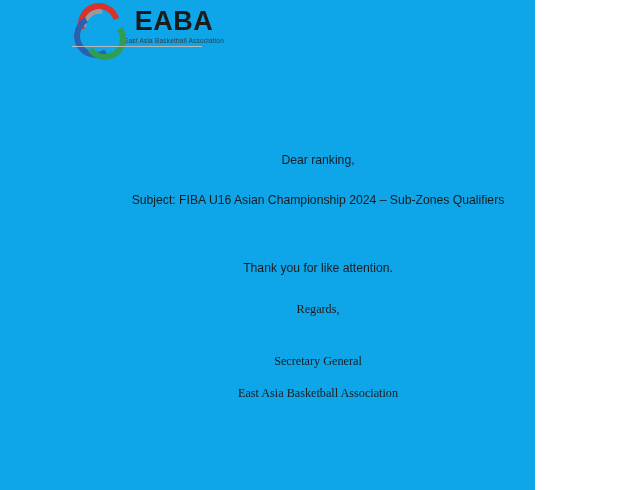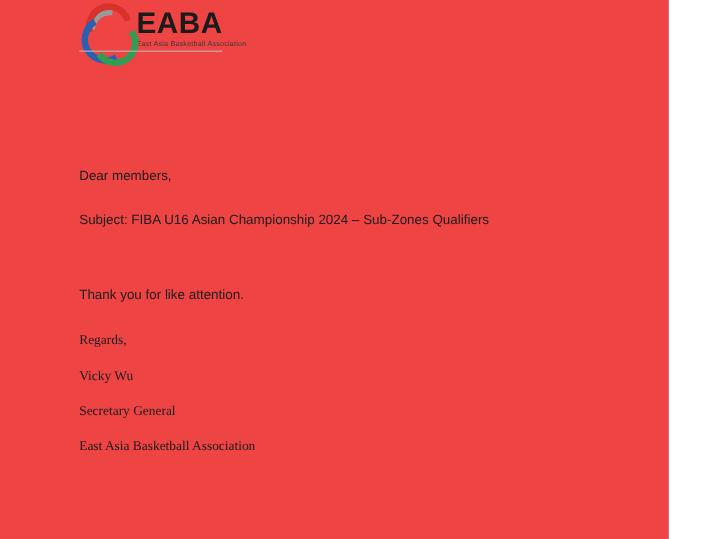--- a/index.html
+++ b/index.html
@@ -9,23 +9,24 @@
   body {
     width: 640px;
     height: 490px;
     background: #ffffff;
     font-family: "Liberation Sans", sans-serif;
     color: #1c1c1c;
     overflow: hidden;
   }
   .page {
     position: relative;
-    width: 608px;
+    width: 535px;
     height: 490px;
-    background: #ef4444;
+    background: #0ea5e9;
+    text-align: center;
   }
 
   
   .letterhead {
     position: absolute;
     top: 0px;
     left: 72px;
     width: 200px;
     height: 52px;
     display: flex;
@@ -141,29 +142,28 @@
     <div class="logo-text">
       <span class="logo-title">EABA</span>
       <span class="logo-sub">East Asia Basketball Association</span>
     </div>
   </div>
   <div class="logo-rule"></div>
 
   <div class="doc-body">
     <div class="gap-sm"></div>
     <div class="gap-md"></div>
-    <p class="line">Dear members,</p>
+    <p class="line">Dear ranking,</p>
     <div class="gap-lg"></div>
     <p class="line">Subject: FIBA U16 Asian Championship 2024 – Sub-Zones Qualifiers</p>
     <div class="gap-lg"></div>
     <div class="gap-lg"></div>
     <p class="line">Thank you for like attention.</p>
     <div class="gap-lg"></div>
     <p class="sig-line">Regards,</p>
     <div class="sig-gap"></div>
-    <p class="sig-line">Vicky Wu</p>
     <div class="sig-gap"></div>
     <p class="sig-line">Secretary General</p>
     <div class="sig-gap"></div>
     <p class="sig-line">East Asia Basketball Association</p>
   </div>
 
 </div>
 
 </body></html>

